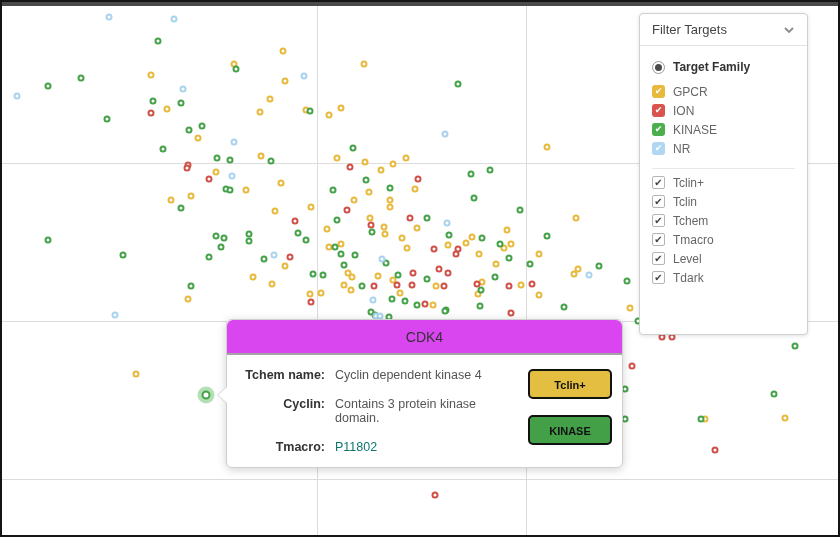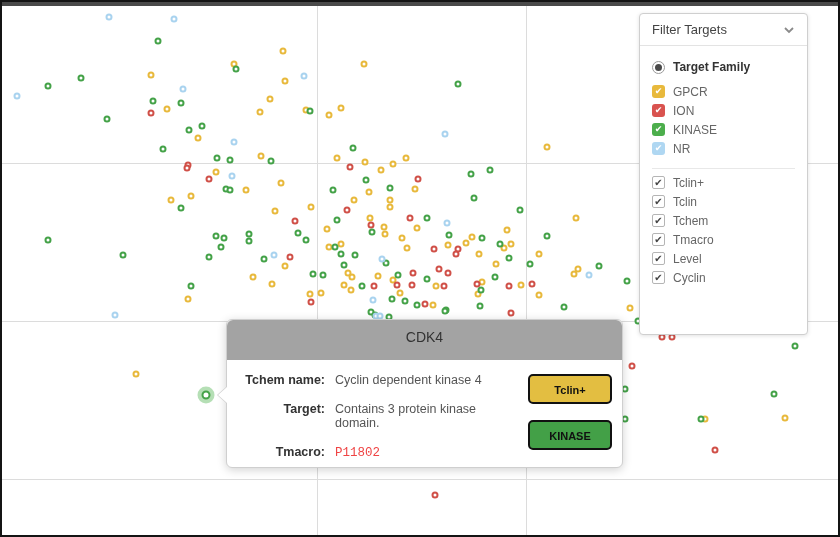--- a/index.html
+++ b/index.html
@@ -23,27 +23,27 @@
   .radio.on::after{content:"";position:absolute;left:2px;top:2px;width:7px;height:7px;border-radius:50%;background:#4a4a4a;}
   .radio-label{font-size:12px;font-weight:bold;color:#333;margin-left:8px;white-space:nowrap;}
   .item-row{display:flex;align-items:center;height:19px;cursor:pointer;}
   .cbox{width:13px;height:13px;border-radius:3px;box-sizing:border-box;font-size:9px;line-height:13px;text-align:center;color:#fff;flex:0 0 auto;}
   .cbox.plain{background:#fff;border:1px solid #b5b5b5;border-radius:2px;color:#444;font-size:10px;line-height:11px;}
   .item-label{font-size:12px;color:#666;margin-left:8px;}
   .fp-divider{height:1px;background:#e8e8e8;margin:10px 0 4px 0;}
   
   #tooltip{position:absolute;left:224px;top:317px;width:397px;height:149px;background:#fff;border:1px solid #cfcfcf;border-radius:6px;box-shadow:0 2px 10px rgba(0,0,0,0.18);z-index:5;box-sizing:border-box;}
   .tt-arrow{position:absolute;left:-9px;top:67px;width:0;height:0;border-top:8px solid transparent;border-bottom:8px solid transparent;border-right:9px solid #fff;filter:drop-shadow(-1px 0 0 #cfcfcf);}
-  .tt-header{background:#a3a3a3;border-bottom:7px solid #a3a3a3;border-radius:6px 6px 0 0;text-align:center;font-size:14px;color:#333;padding:9px 0 8px 0;}
+  .tt-header{background:#d946ef;border-bottom:2px solid #a3a3a3;border-radius:6px 6px 0 0;text-align:center;font-size:14px;color:#333;padding:9px 0 8px 0;}
   .tt-body{display:flex;padding:13px 10px 0 12px;}
   .tt-rows{flex:1;}
   .tt-row{display:flex;margin-bottom:15px;}
   .tt-label{width:86px;text-align:right;font-weight:bold;font-size:12.5px;color:#333;flex:0 0 auto;}
   .tt-value{margin-left:10px;font-size:12.5px;color:#555;}
-  .tt-link{color:#ef4444;text-decoration:none;font-family:Liberation Mono, monospace;}
+  .tt-link{color:#0f766e;text-decoration:none;}
   .tt-badges{width:92px;flex:0 0 auto;display:flex;flex-direction:column;align-items:flex-end;padding-top:1px;}
   .badge{width:84px;height:30px;line-height:28px;text-align:center;border:2px solid #111;border-radius:5px;font-size:11px;font-weight:bold;color:#111;box-sizing:border-box;cursor:pointer;}
   .badge + .badge{margin-top:16px;}
 </style>
 </head>
 <body>
 
 <div id="app">
   <div id="topbar"></div>
 
@@ -259,21 +259,21 @@
   <div id="tooltip">
     <div class="tt-arrow"></div>
     <div class="tt-header">CDK4</div>
     <div class="tt-body">
       <div class="tt-rows">
         <div class="tt-row">
           <div class="tt-label">Tchem name:</div>
           <div class="tt-value">Cyclin dependent kinase 4</div>
         </div>
         <div class="tt-row">
-          <div class="tt-label">Target:</div>
+          <div class="tt-label">Cyclin:</div>
           <div class="tt-value">Contains 3 protein kinase domain.</div>
         </div>
         <div class="tt-row">
           <div class="tt-label">Tmacro:</div>
           <div class="tt-value"><a href="#" class="tt-link">P11802</a></div>
         </div>
       </div>
       <div class="tt-badges">
         <div class="badge" id="badge-0" style="background: rgb(227, 190, 65);">Tclin+</div>
         <div class="badge" id="badge-1" style="background: rgb(67, 160, 71);">KINASE</div>
@@ -328,18 +328,18 @@
           <div class="item-row">
             <span class="cbox plain">✔</span>
             <span class="item-label">Tmacro</span>
           </div>
           <div class="item-row">
             <span class="cbox plain">✔</span>
             <span class="item-label">Level</span>
           </div>
           <div class="item-row">
             <span class="cbox plain">✔</span>
-            <span class="item-label">Cyclin</span>
+            <span class="item-label">Tdark</span>
           </div>
         </div>
     </div>
   </div>
 </div>
 
 </body></html>

